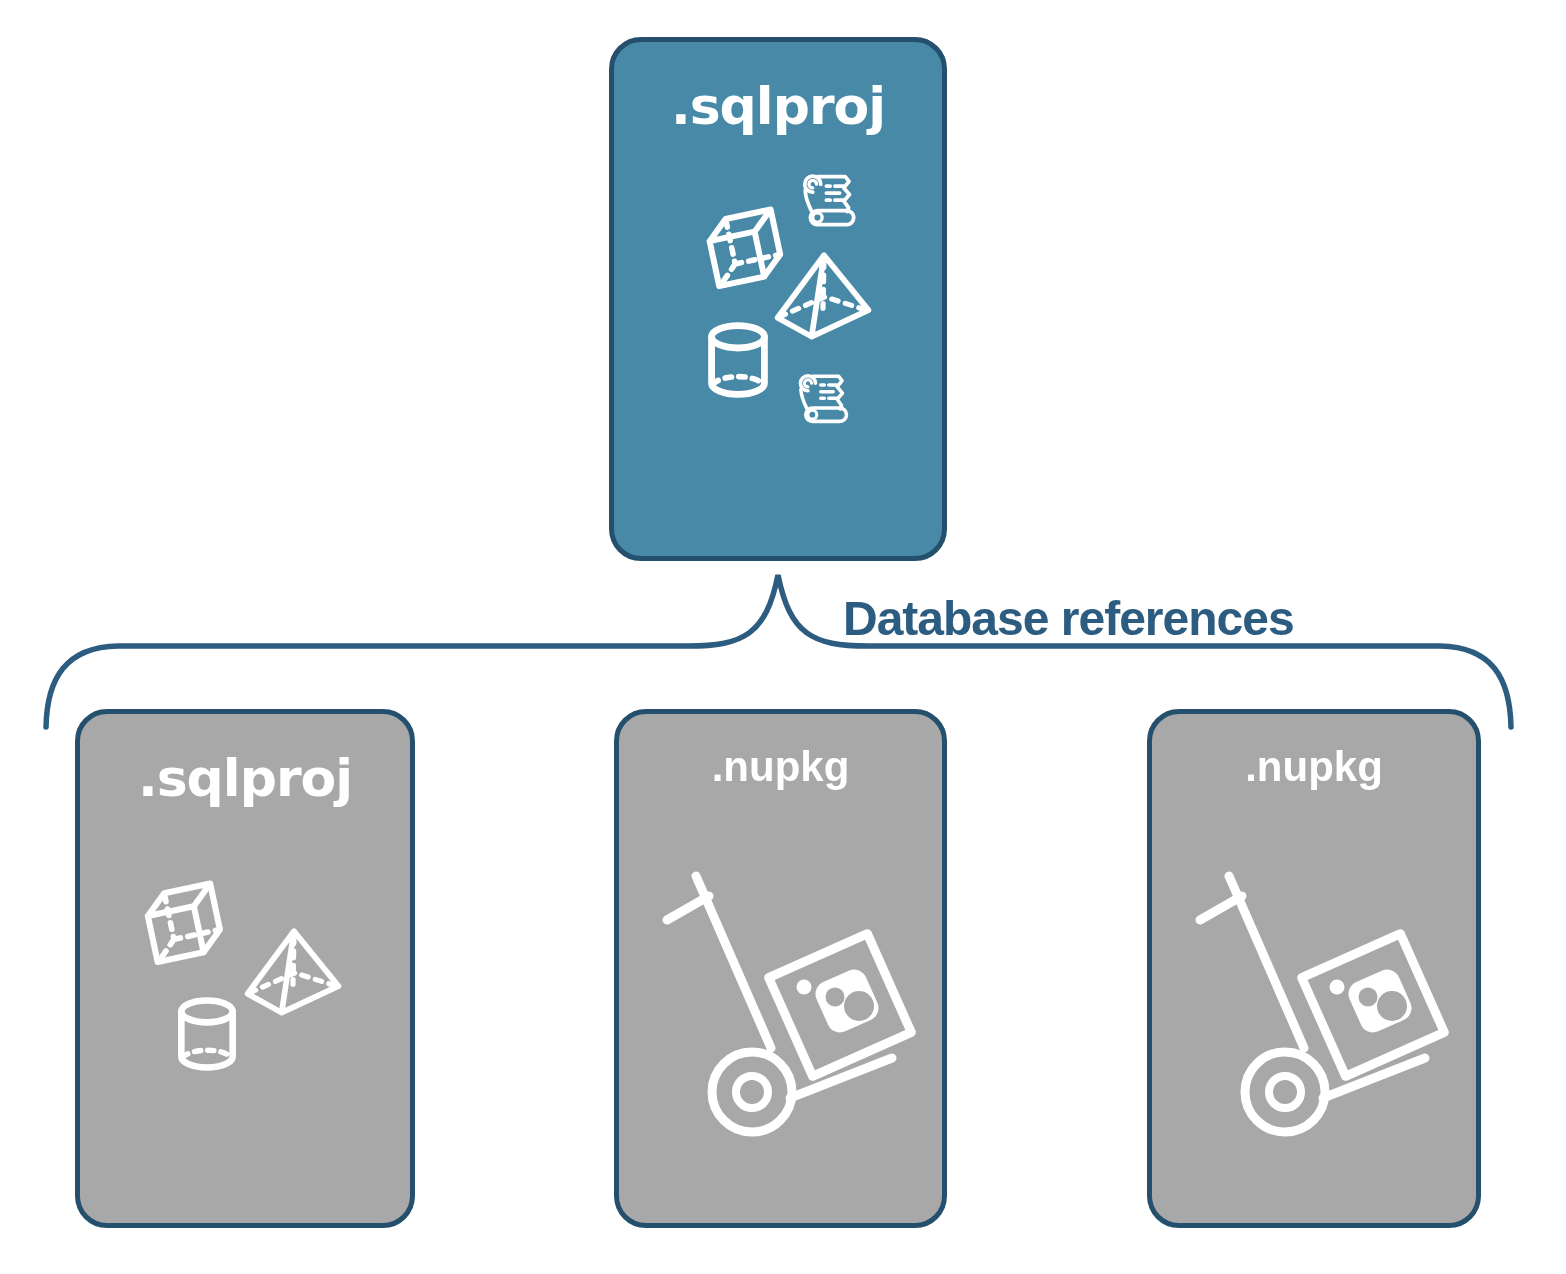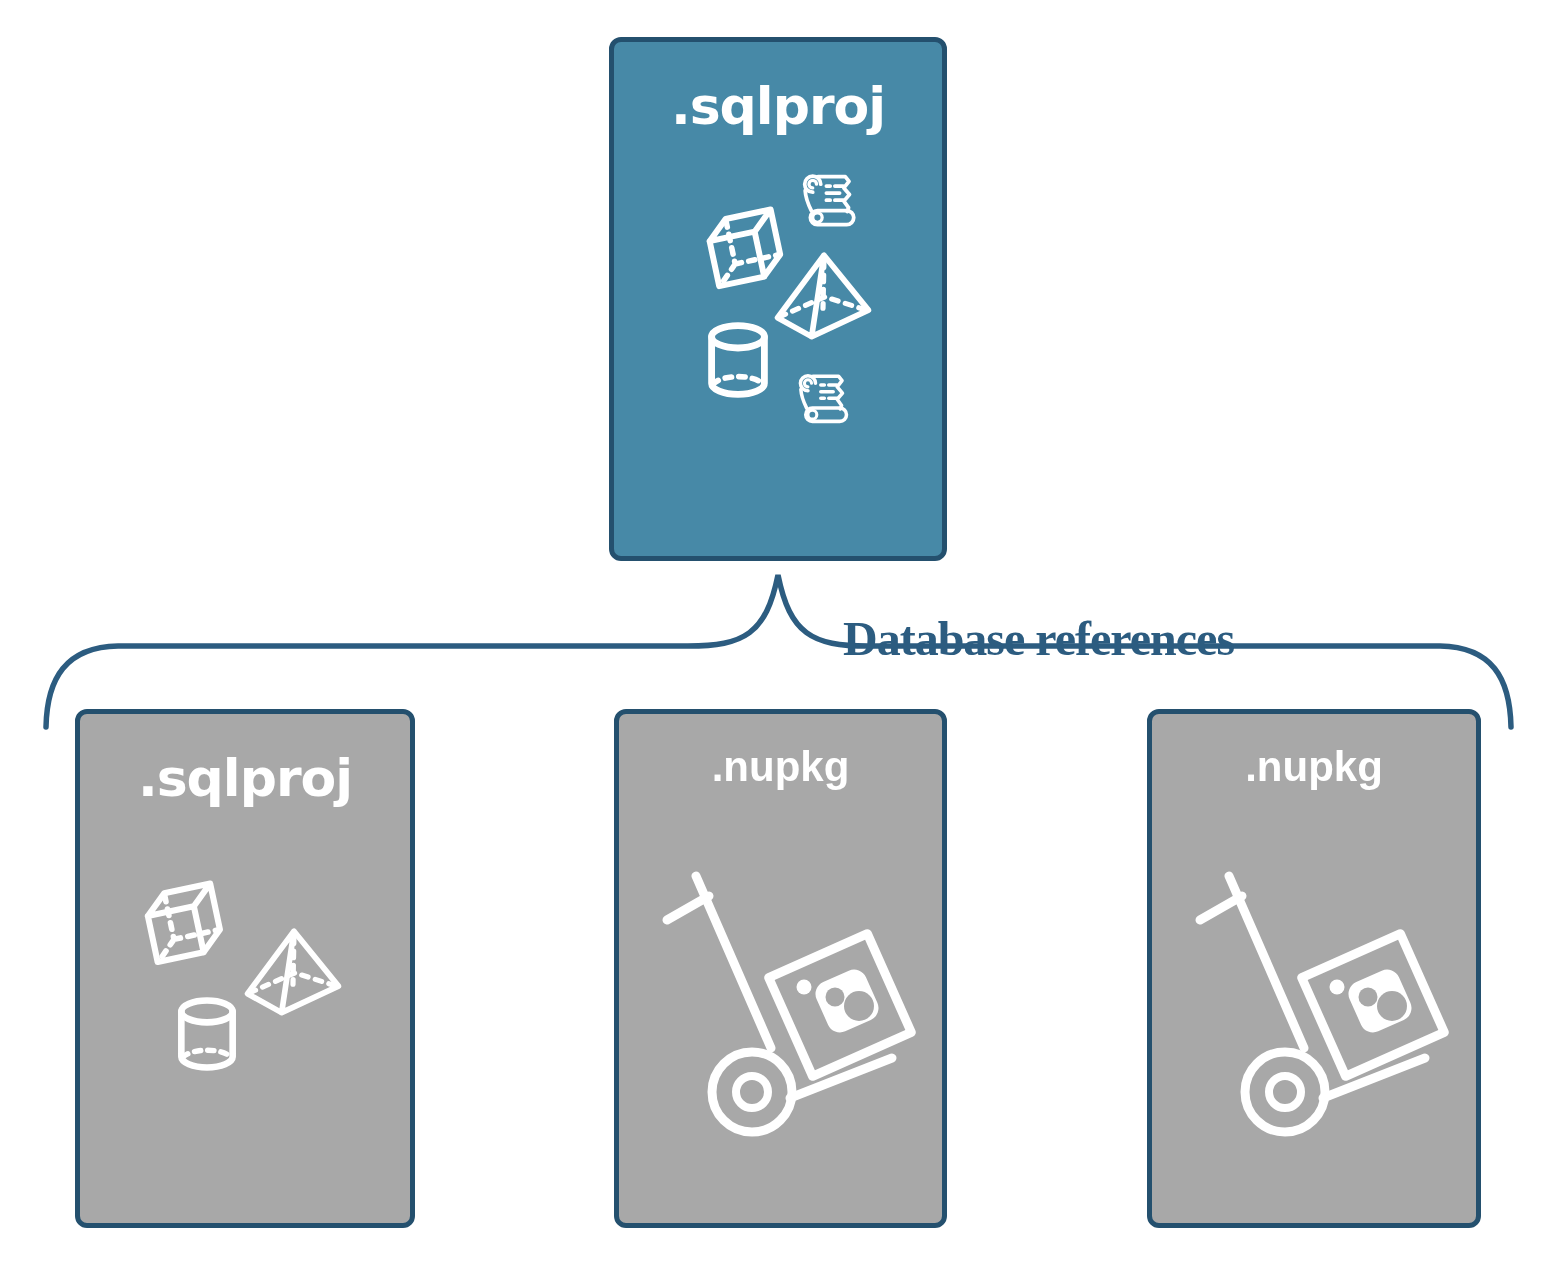--- a/index.html
+++ b/index.html
@@ -8,46 +8,45 @@
     width:1566px;height:1274px;
     background:#ffffff;
     overflow:hidden;
     font-family:"Liberation Sans",sans-serif;
   }
   .brace-svg{position:absolute;left:0;top:0;width:1566px;height:1274px;}
   .card{
     position:absolute;
     box-sizing:border-box;
     border:5px solid #24506E;
-    border-radius:12px;
+    border-radius:32px;
   }
   .card.root{left:609px;top:37px;width:338px;height:524px;background:#4789A7;}
   .card.child{top:709px;height:519px;background:#A8A8A8;}
   .card.child.c0{left:75px;width:340px;}
   .card.child.c1{left:614px;width:333px;}
   .card.child.c2{left:1147px;width:334px;}
   .card-title{
     position:absolute;left:0;right:0;
     text-align:center;
     color:#ffffff;
     font-weight:bold;
     line-height:1.1;
     user-select:none;
   }
   .t-sqlproj{font-family:"DejaVu Sans",sans-serif;font-size:52px;top:36px;letter-spacing:-1px;}
   .t-nupkg{font-family:"Liberation Sans",sans-serif;font-size:42px;top:30px;}
   .connector-label{
     position:absolute;left:843px;top:591px;
-    font-family:Liberation Serif, serif;
+    font-family:Liberation Sans, sans-serif;
     font-weight:bold;
     font-size:48px;
     letter-spacing:-1px;
     color:#2C5C80;
     white-space:nowrap;
-    margin-top:20px;
   }
   .icon{position:absolute;}
   .rot-cube{transform:rotate(-12deg);}
   
   .s{fill:none;stroke:#ffffff;stroke-linecap:round;stroke-linejoin:round;}
   .dsh{fill:none;stroke:#ffffff;stroke-linecap:round;stroke-linejoin:round;}
 </style>
 </head>
 <body>
 

